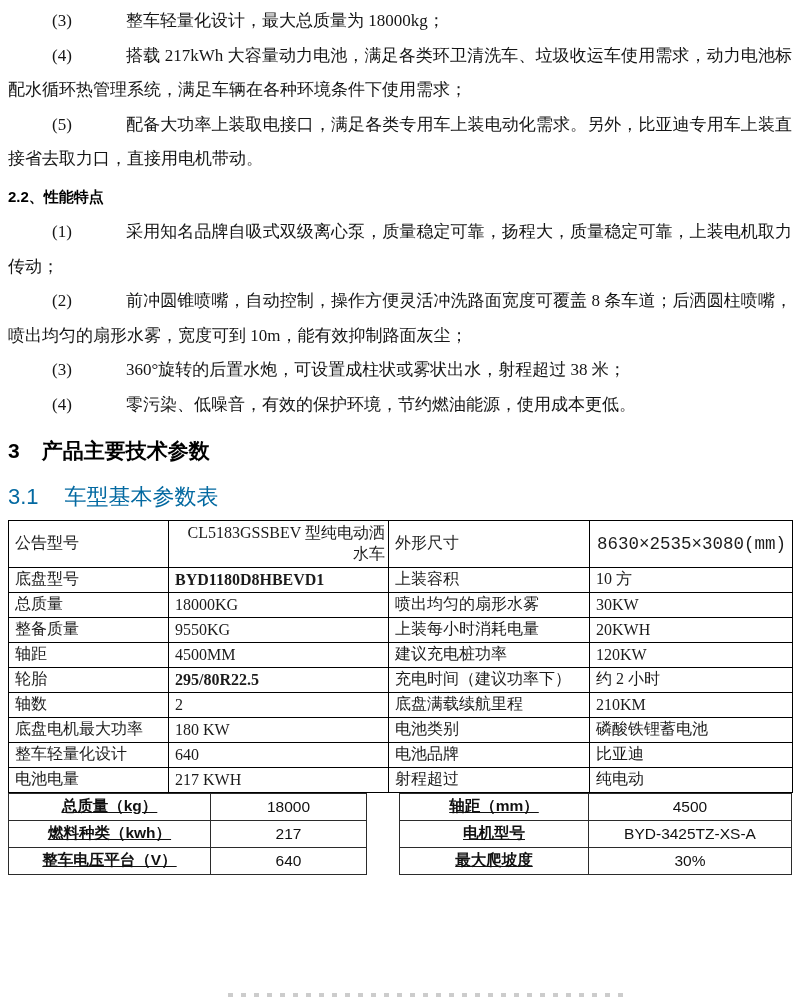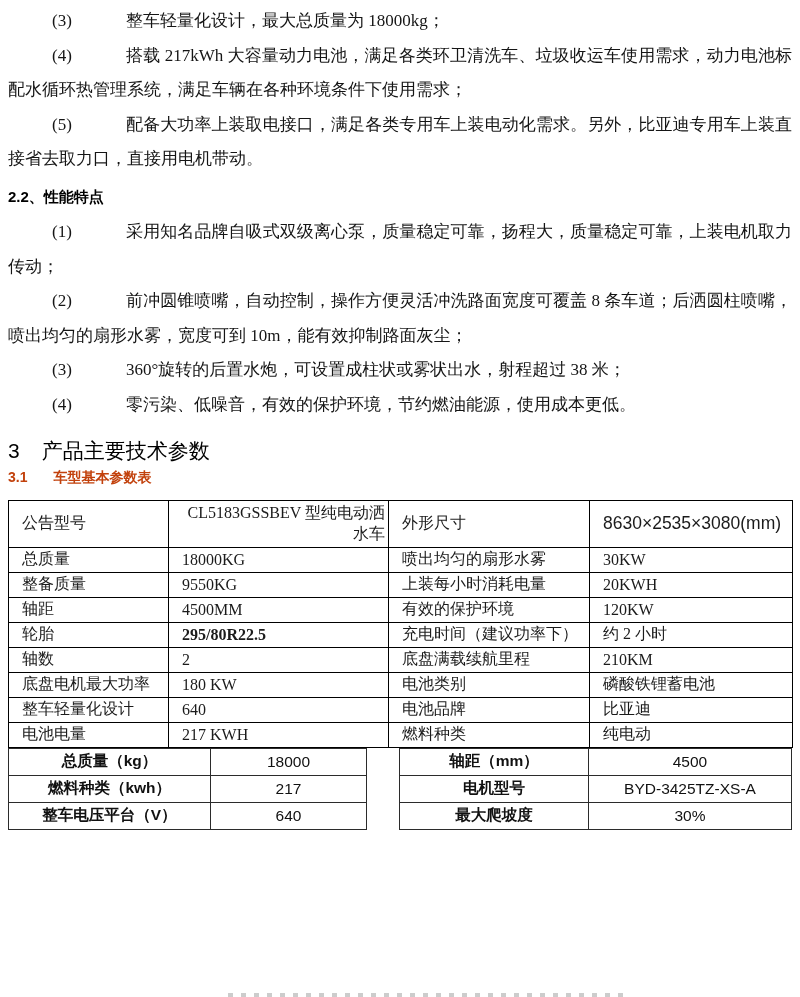--- a/index.html
+++ b/index.html
@@ -32,80 +32,80 @@
     font-family:"Liberation Sans","DejaVu Sans",sans-serif;
     font-size:15px;
     font-weight:bold;
     color:#000;
     margin:8px 0 6px 0;
     line-height:24px;
   }
   h1.sec3 {
     font-family:"Liberation Sans","DejaVu Sans",sans-serif;
     font-size:21px;
-    font-weight:normal;
+    font-weight:bold;
     color:#000;
-    margin:13px 0 0 0;
+    margin:13px 0 20px 0;
     line-height:30px;
   }
   h1.sec3 .num { margin-right:22px; }
   h3.sub {
     font-family:"Liberation Sans","DejaVu Sans",sans-serif;
-    font-size:14px;
-    font-weight:bold;
-    color:#c2410c;
+    font-size:22px;
+    font-weight:normal;
+    color:#0369a1;
     margin:0 0 12px 0;
     line-height:22px;
   }
   h3.sub .num { margin-right:26px; }
   h3.sub32 { margin-top:16px; margin-bottom:6px; }
 
   
   table.t1 {
     border-collapse:collapse;
     table-layout:fixed;
     width:784px;
     font-size:16px;
   }
   table.t1 td {
     border:1px solid #000;
-    padding:1px 13px;
+    padding:1px 6px;
     height:22px;
     overflow:hidden;
     white-space:nowrap;
   }
   table.t1 tr.first td { height:44px; white-space:normal; }
   table.t1 td.center { text-align:right; padding:1px 3px; }
   table.t1 td.bold { font-weight:bold; }
   table.t1 td.dim {
-    font-family:Liberation Sans, sans-serif;
+    font-family:Liberation Mono, monospace;
     font-size:17.5px;
     font-weight:500;
-    text-align:left;
+    text-align:right;
   }
 
   
   .t2wrap { display:flex; align-items:flex-start; }
   .t2spacer { width:32px; }
   table.t2 {
     border-collapse:collapse;
     table-layout:fixed;
     font-family:"Liberation Sans","DejaVu Sans",sans-serif;
     font-size:15.5px;
     text-align:center;
     color:#111;
   }
   table.t2 td {
     border:1px solid #2b2b2b;
     height:26px;
     padding:0 4px;
     overflow:hidden;
     white-space:nowrap;
   }
-  table.t2 td.lbl { font-weight:bold; }
+  table.t2 td.lbl { font-weight:bold;text-decoration:underline; }
 
   
   .cut-strip {
     position:absolute;
     left:228px; bottom:0;
     width:396px; height:4px;
     background:repeating-linear-gradient(90deg,#9a9a9a 0 5px,transparent 5px 13px);
     opacity:0.5;
   }
 </style>
@@ -141,35 +141,41 @@
         <col style="width:203px">
       </colgroup>
     <tbody>
         <tr class="first">
       <td>公告型号</td>
       <td class="center">CL5183GSSBEV 型纯电动洒水车</td>
       <td>外形尺寸</td>
       <td class="dim">8630×2535×3080(mm)</td>
     </tr>
     <tr>
+      <td>底盘型号</td>
+      <td class="bold">BYD1180D8HBEVD1</td>
+      <td>上装容积</td>
+      <td>10 方</td>
+    </tr>
+    <tr>
       <td>总质量</td>
       <td>18000KG</td>
       <td>喷出均匀的扇形水雾</td>
       <td>30KW</td>
     </tr>
     <tr>
       <td>整备质量</td>
       <td>9550KG</td>
       <td>上装每小时消耗电量</td>
       <td>20KWH</td>
     </tr>
     <tr>
       <td>轴距</td>
       <td>4500MM</td>
-      <td>有效的保护环境</td>
+      <td>建议充电桩功率</td>
       <td>120KW</td>
     </tr>
     <tr>
       <td>轮胎</td>
       <td class="bold">295/80R22.5</td>
       <td>充电时间（建议功率下）</td>
       <td>约 2 小时</td>
     </tr>
     <tr>
       <td>轴数</td>
@@ -185,21 +191,21 @@
     </tr>
     <tr>
       <td>整车轻量化设计</td>
       <td>640</td>
       <td>电池品牌</td>
       <td>比亚迪</td>
     </tr>
     <tr>
       <td>电池电量</td>
       <td>217 KWH</td>
-      <td>燃料种类</td>
+      <td>射程超过</td>
       <td>纯电动</td>
     </tr>
   </tbody>
     </table>
 
 
   <div class="t2wrap">
     <table class="t2">
       <colgroup>
           <col style="width:202px">

